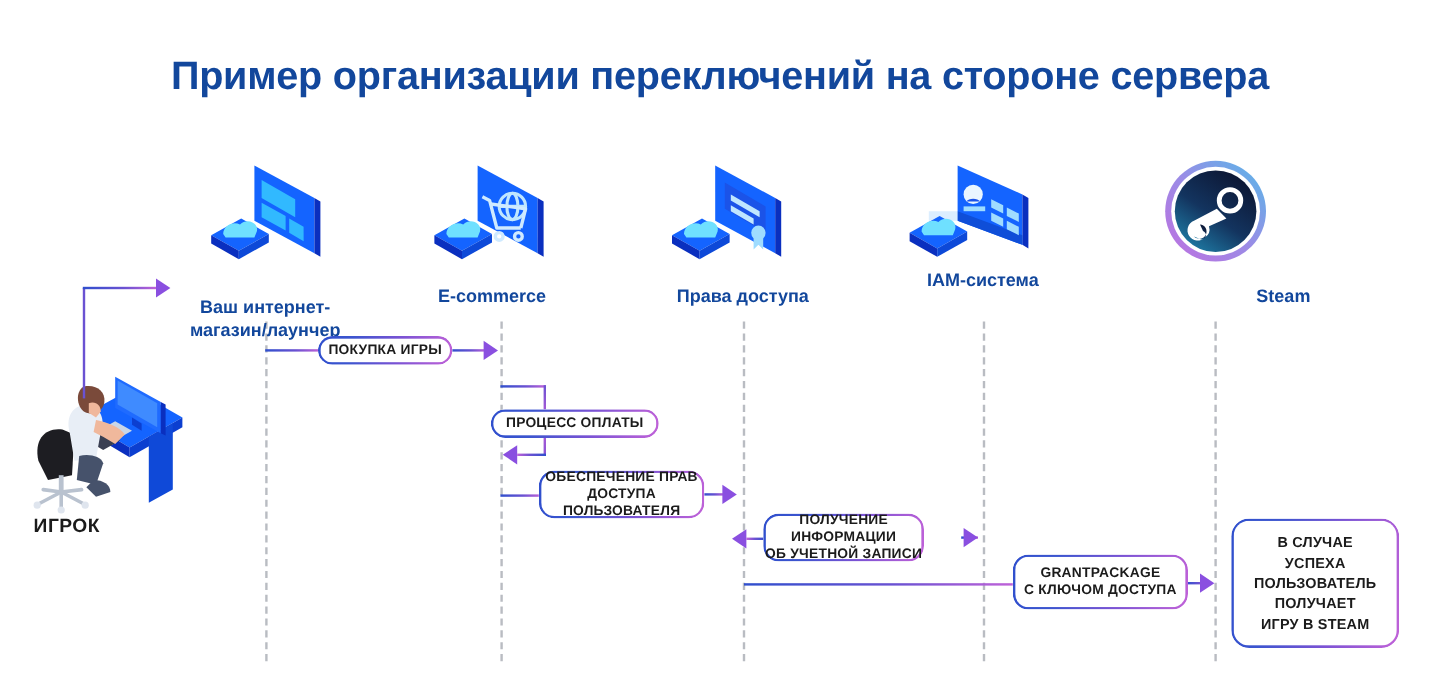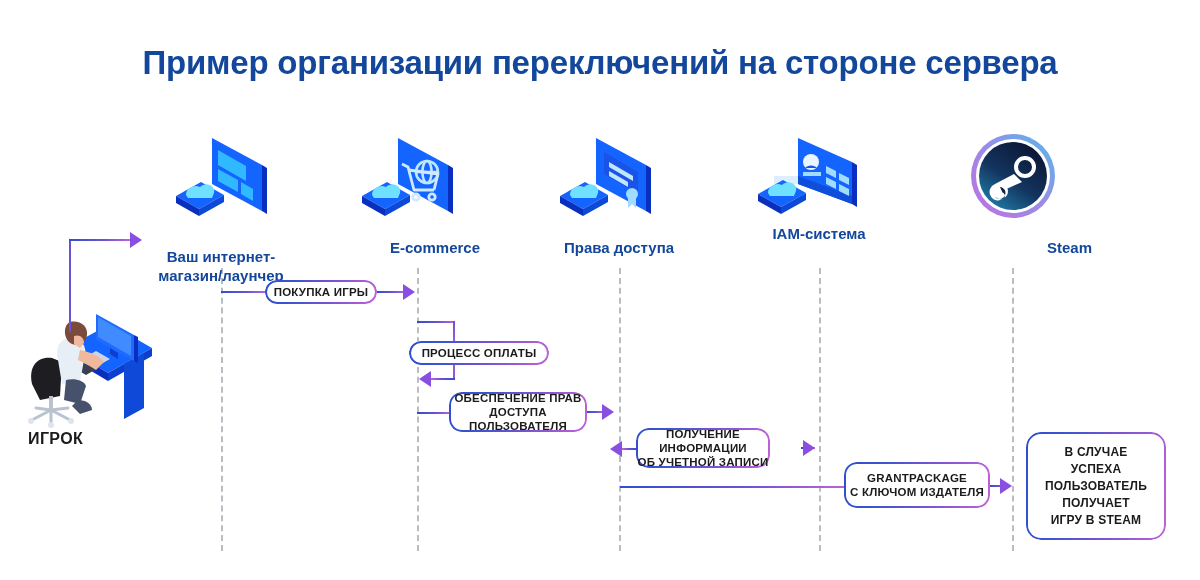--- a/index.html
+++ b/index.html
@@ -217,21 +217,21 @@
         <path d="M44,41 L25,51 a8.5,8.5 0 1 0 9,14 a8.5,8.5 0 0 0 3.5,-9.5 L52,49 z"></path>
         <path d="M30,54 a6,6 0 1 1 -5,10 l4.5,2 a3.6,3.6 0 1 0 3,-6.5 z" fill="url(#disc)"></path>
       </g>
     </svg>
   </div>
 
   <div class="col-head" style="left:141px;top:247px;width:160px;">
     <span style="white-space:pre-line">Ваш интернет-
 магазин/лаунчер</span>
   </div>
-  <div class="col-head" style="left:355px;top:238px;width:160px;text-align:center;">
+  <div class="col-head" style="left:330px;top:238px;width:160px;text-align:center;">
     <span style="white-space:pre-line">E-commerce</span>
   </div>
   <div class="col-head" style="left:539px;top:238px;width:160px;">
     <span style="white-space:pre-line">Права доступа</span>
   </div>
   <div class="col-head" style="left:739px;top:224px;width:160px;">
     <span style="white-space:pre-line">IAM-система</span>
   </div>
   <div class="col-head" style="left:932px;top:238px;width:160px;text-align:right;">
     <span style="white-space:pre-line">Steam</span>
@@ -311,21 +311,21 @@
   <div class="msg" style="left:636px;top:428px;width:134px;height:40px;">
     <span class="txt">ПОЛУЧЕНИЕ ИНФОРМАЦИИ
 ОБ УЧЕТНОЙ ЗАПИСИ</span>
   </div>
   <div class="hline" style="left:801px;top:447px;width:14px;"></div>
   <div class="arrow right" style="left:803px;top:440px;"></div>
 
   <div class="hline" style="left:620px;top:486px;width:226px;"></div>
   <div class="msg" style="left:844px;top:462px;width:146px;height:46px;">
     <span class="txt">GRANTPACKAGE
-С КЛЮЧОМ ИЗДАТЕЛЯ</span>
+С КЛЮЧОМ ДОСТУПА</span>
   </div>
   <div class="hline" style="left:989px;top:485px;width:18px;"></div>
   <div class="arrow right" style="left:1000px;top:478px;"></div>
 
   <div class="msg big" style="left:1026px;top:432px;width:140px;height:108px;border-radius:19px;">
     <span class="txt">В СЛУЧАЕ
 УСПЕХА
 ПОЛЬЗОВАТЕЛЬ
 ПОЛУЧАЕТ
 ИГРУ В STEAM</span>

